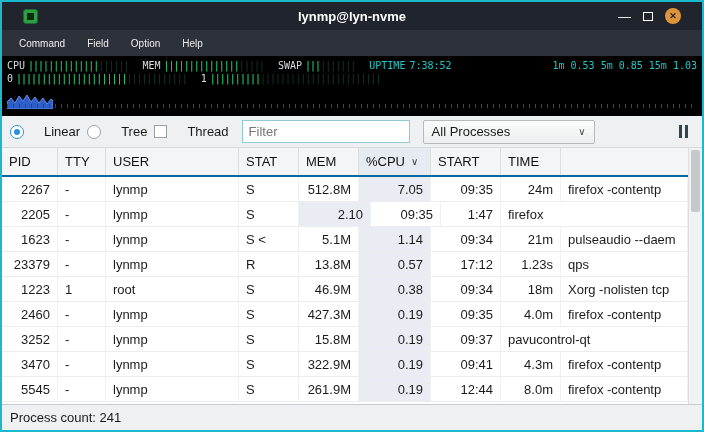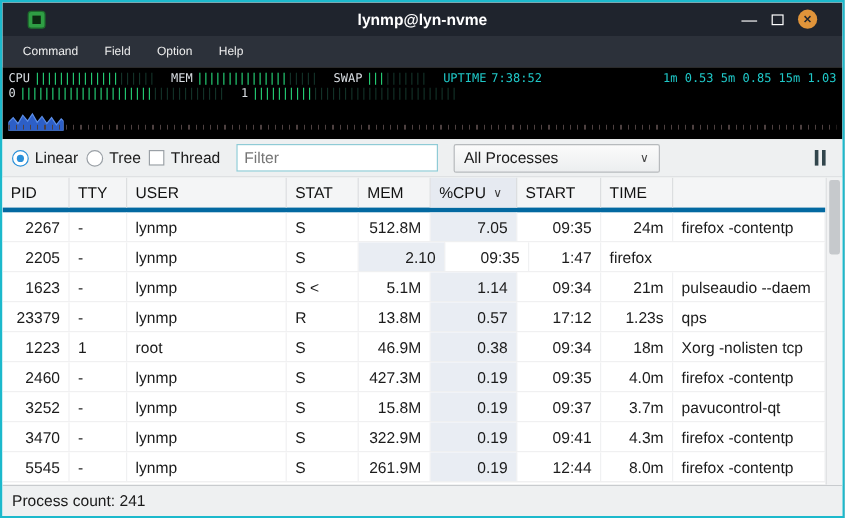--- a/index.html
+++ b/index.html
@@ -67,21 +67,21 @@
     background: repeating-linear-gradient(90deg, #4d4040 0 1px, transparent 1px 6px);
   }
   .history-graph { position: relative; }
 
   
   .toolbar {
     height: 32px; background: #eef0f1; border-bottom: 1px solid #d6d8da;
     display: flex; align-items: center; padding: 0 8px; gap: 7px;
     font-size: 13px; color: #1a1a1a; flex: 0 0 auto;
   }
-  .ctl-group { display: inline-flex; align-items: center; gap: 5px; }
+  .ctl-group { display: inline-flex; align-items: center; gap: 20px; }
   .radio {
     width: 14px; height: 14px; border: 1px solid #9aa0a6; border-radius: 50%;
     background: #fff; position: relative; display: inline-block;
   }
   .radio.checked { border-color: #2a90d9; }
   .radio.checked::after {
     content: ""; position: absolute; inset: 3px; background: #2a90d9; border-radius: 50%;
   }
   .checkbox { width: 13px; height: 13px; border: 1px solid #9aa0a6; background: #fff; display: inline-block; }
   .filter-input {
@@ -97,21 +97,21 @@
   }
   .select .chev { margin-left: auto; font-size: 10px; color: #444; }
   .pause-btn { margin-left: auto; display: flex; gap: 3px; padding: 4px 6px; }
   .pause-btn span { width: 3px; height: 13px; background: #31454c; }
 
   
   .table-area { flex: 1 1 auto; display: flex; overflow: hidden; background: #fff; }
   .table-main { flex: 1; display: flex; flex-direction: column; overflow: hidden; }
   .thead {
     display: flex; height: 29px; background: #f4f5f6;
-    border-bottom: 4px solid #0369a1; font-size: 13px; color: #111;
+    border-bottom: 2px solid #0369a1; font-size: 13px; color: #111;
     flex: 0 0 auto;
   }
   .th { display: flex; align-items: center; padding: 0 7px; border-right: 1px solid #dcdee0; overflow: hidden; white-space: nowrap; }
   .sort { margin-left: 6px; font-size: 10px; color: #3a3a3a; }
   .tbody { flex: 1; overflow: hidden; }
   .tr { display: flex; height: 25px; border-bottom: 1px solid #ededee; background: #fff; font-size: 13px; color: #1b1b1b; }
   .td { display: flex; align-items: center; padding: 0 7px; border-right: 1px solid #f0f1f2; overflow: hidden; white-space: nowrap; }
   .td.num { justify-content: flex-end; }
   .c0 { width: 56px; } .c1 { width: 48px; } .c2 { width: 133px; }
   .c3 { width: 60px; } .c4 { width: 60px; } .c5 { width: 72px; }
@@ -298,21 +298,20 @@
     <div class="td c8">firefox -contentp</div>
   </div>
           <div class="tr">
     <div class="td c0 num">3252</div>
     <div class="td c1">-</div>
     <div class="td c2">lynmp</div>
     <div class="td c3">S</div>
     <div class="td c4 num">15.8M</div>
     <div class="td c5 num">0.19</div>
     <div class="td c6 num">09:37</div>
-    <div class="td c7 num">3.7m</div>
     <div class="td c8">pavucontrol-qt</div>
   </div>
           <div class="tr">
     <div class="td c0 num">3470</div>
     <div class="td c1">-</div>
     <div class="td c2">lynmp</div>
     <div class="td c3">S</div>
     <div class="td c4 num">322.9M</div>
     <div class="td c5 num">0.19</div>
     <div class="td c6 num">09:41</div>

